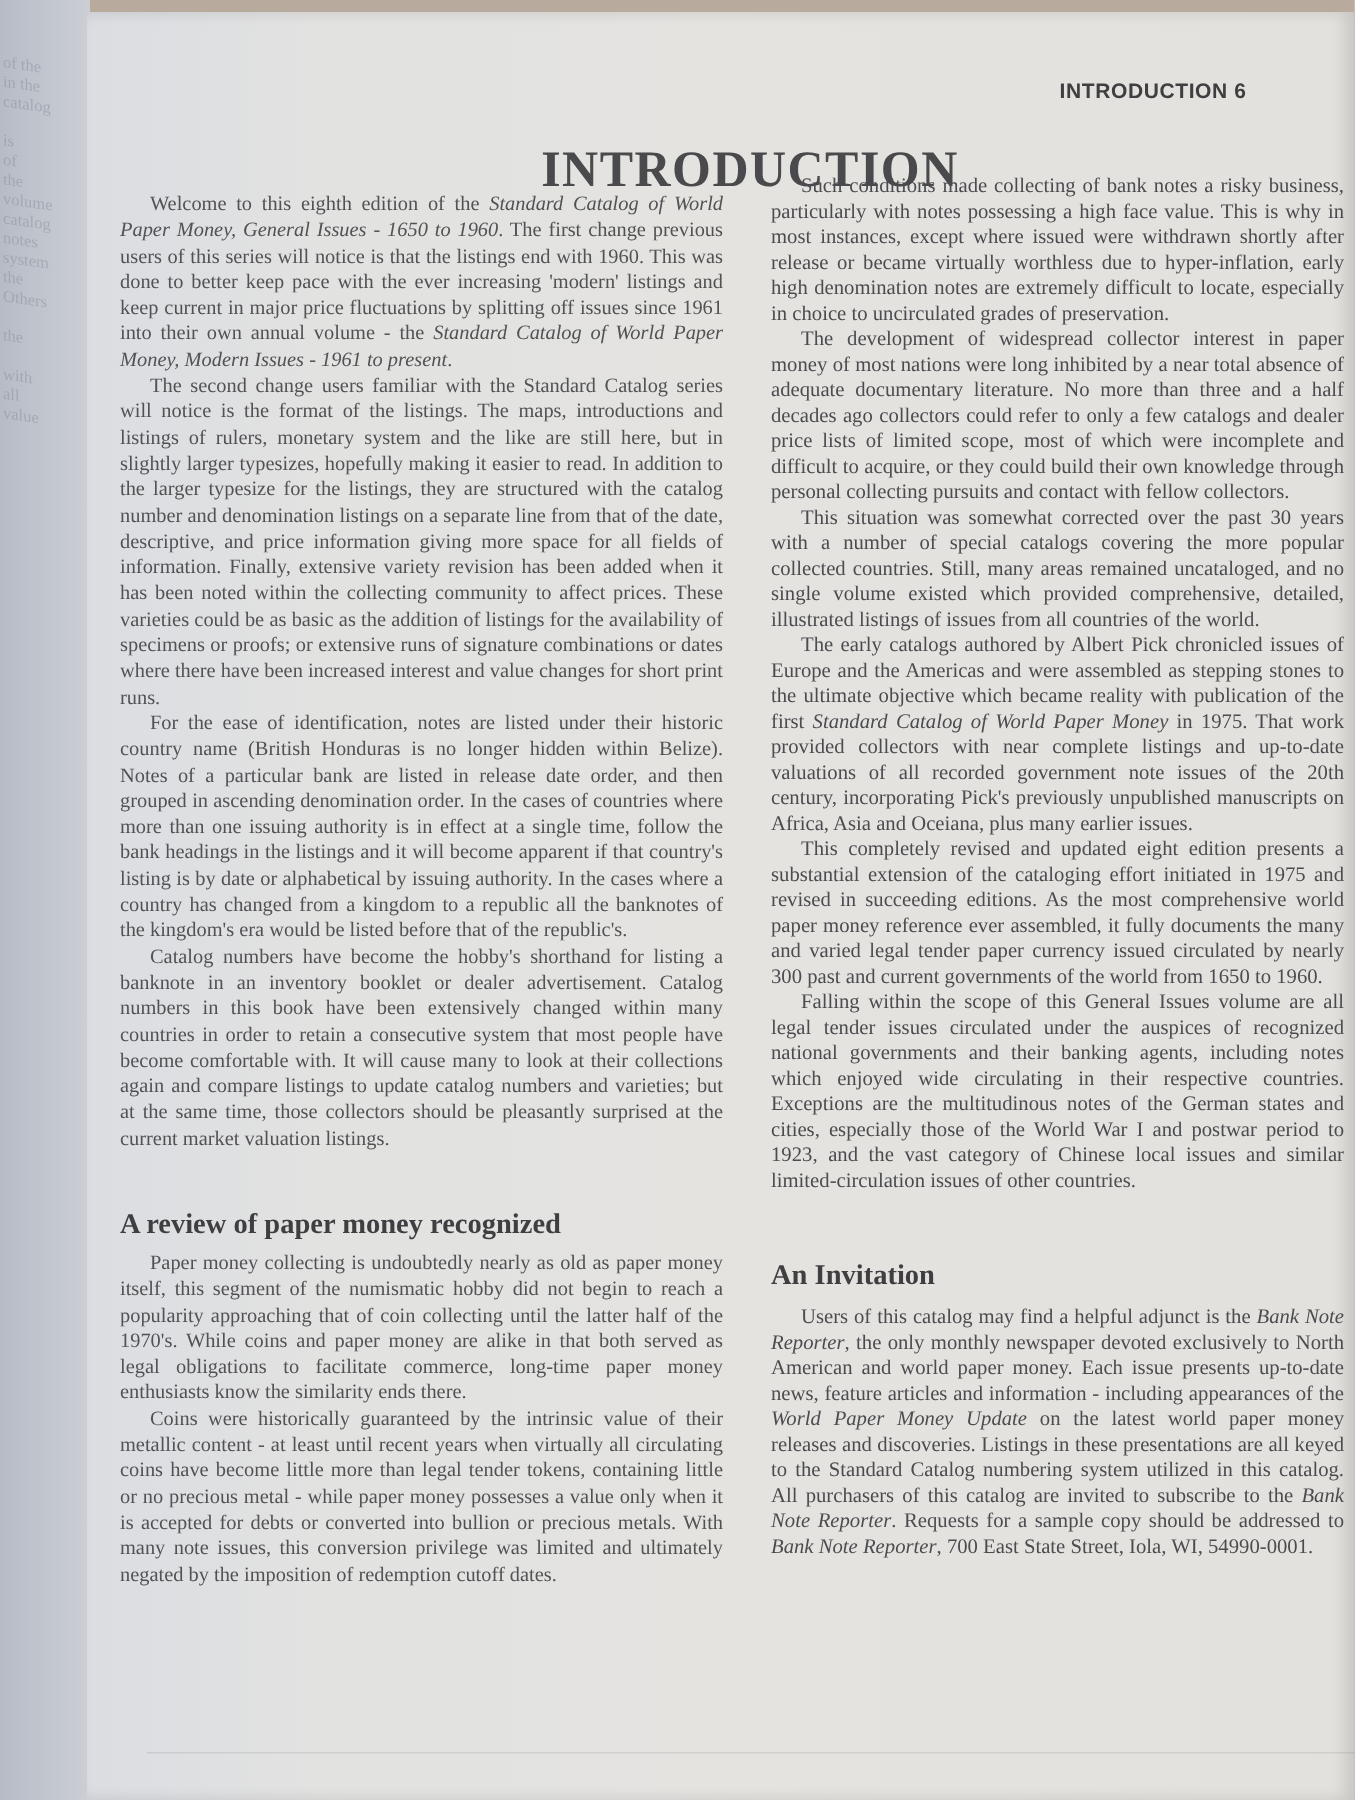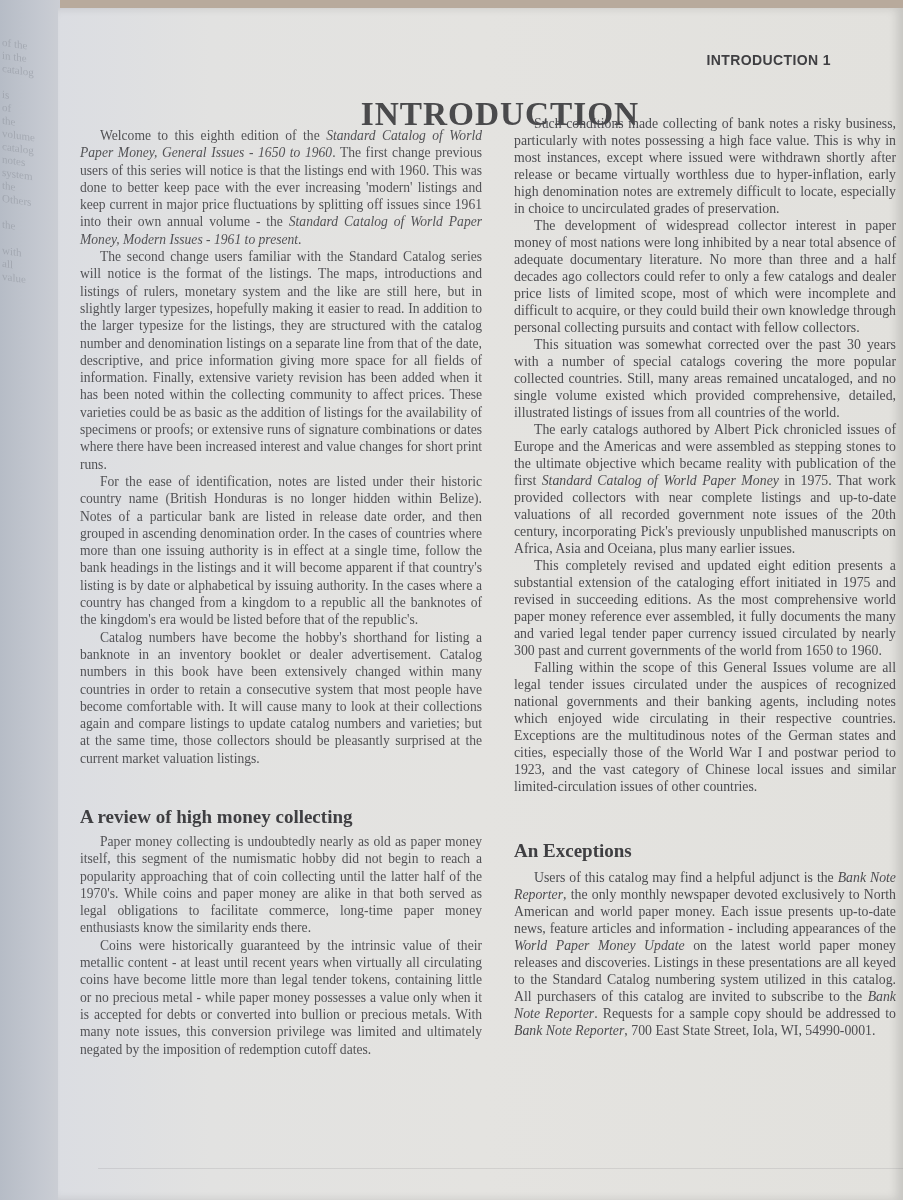--- a/index.html
+++ b/index.html
@@ -85,48 +85,48 @@
 
 the
 
 with
 all
 value</div>
 </div>
 <div class="top-strip"></div>
 
 <div class="page">
-  <div class="running-head">INTRODUCTION 1</div>
+  <div class="running-head">INTRODUCTION 6</div>
   <h1 class="page-title">INTRODUCTION</h1>
 
   <div class="ghost-center"></div>
 
   <div class="col col-left">
     <div>
         <p><span>Welcome to this eighth edition of the </span><i>Standard Catalog of World Paper Money, General Issues - 1650 to 1960</i><span>. The first change previous users of this series will notice is that the listings end with 1960. This was done to better keep pace with the ever increasing 'modern' listings and keep current in major price fluctuations by splitting off issues since 1961 into their own annual volume - the </span><i>Standard Catalog of World Paper Money, Modern Issues - 1961 to present</i><span>.</span></p>
         <p><span>The second change users familiar with the Standard Catalog series will notice is the format of the listings. The maps, introductions and listings of rulers, monetary system and the like are still here, but in slightly larger typesizes, hopefully making it easier to read. In addition to the larger typesize for the listings, they are structured with the catalog number and denomination listings on a separate line from that of the date, descriptive, and price information giving more space for all fields of information. Finally, extensive variety revision has been added when it has been noted within the collecting community to affect prices. These varieties could be as basic as the addition of listings for the availability of specimens or proofs; or extensive runs of signature combinations or dates where there have been increased interest and value changes for short print runs.</span></p>
         <p><span>For the ease of identification, notes are listed under their historic country name (British Honduras is no longer hidden within Belize). Notes of a particular bank are listed in release date order, and then grouped in ascending denomination order. In the cases of countries where more than one issuing authority is in effect at a single time, follow the bank headings in the listings and it will become apparent if that country's listing is by date or alphabetical by issuing authority. In the cases where a country has changed from a kingdom to a republic all the banknotes of the kingdom's era would be listed before that of the republic's.</span></p>
         <p><span>Catalog numbers have become the hobby's shorthand for listing a banknote in an inventory booklet or dealer advertisement. Catalog numbers in this book have been extensively changed within many countries in order to retain a consecutive system that most people have become comfortable with. It will cause many to look at their collections again and compare listings to update catalog numbers and varieties; but at the same time, those collectors should be pleasantly surprised at the current market valuation listings.</span></p>
       </div>
-    <h2 class="h-review">A review of high money collecting</h2>
+    <h2 class="h-review">A review of paper money recognized</h2>
     <div>
         <p><span>Paper money collecting is undoubtedly nearly as old as paper money itself, this segment of the numismatic hobby did not begin to reach a popularity approaching that of coin collecting until the latter half of the 1970's. While coins and paper money are alike in that both served as legal obligations to facilitate commerce, long-time paper money enthusiasts know the similarity ends there.</span></p>
         <p><span>Coins were historically guaranteed by the intrinsic value of their metallic content - at least until recent years when virtually all circulating coins have become little more than legal tender tokens, containing little or no precious metal - while paper money possesses a value only when it is accepted for debts or converted into bullion or precious metals. With many note issues, this conversion privilege was limited and ultimately negated by the imposition of redemption cutoff dates.</span></p>
       </div>
   </div>
 
   <div class="col col-right">
     <div>
         <p><span>Such conditions made collecting of bank notes a risky business, particularly with notes possessing a high face value. This is why in most instances, except where issued were withdrawn shortly after release or became virtually worthless due to hyper-inflation, early high denomination notes are extremely difficult to locate, especially in choice to uncirculated grades of preservation.</span></p>
         <p><span>The development of widespread collector interest in paper money of most nations were long inhibited by a near total absence of adequate documentary literature. No more than three and a half decades ago collectors could refer to only a few catalogs and dealer price lists of limited scope, most of which were incomplete and difficult to acquire, or they could build their own knowledge through personal collecting pursuits and contact with fellow collectors.</span></p>
         <p><span>This situation was somewhat corrected over the past 30 years with a number of special catalogs covering the more popular collected countries. Still, many areas remained uncataloged, and no single volume existed which provided comprehensive, detailed, illustrated listings of issues from all countries of the world.</span></p>
         <p><span>The early catalogs authored by Albert Pick chronicled issues of Europe and the Americas and were assembled as stepping stones to the ultimate objective which became reality with publication of the first </span><i>Standard Catalog of World Paper Money</i><span> in 1975. That work provided collectors with near complete listings and up-to-date valuations of all recorded government note issues of the 20th century, incorporating Pick's previously unpublished manuscripts on Africa, Asia and Oceiana, plus many earlier issues.</span></p>
         <p><span>This completely revised and updated eight edition presents a substantial extension of the cataloging effort initiated in 1975 and revised in succeeding editions. As the most comprehensive world paper money reference ever assembled, it fully documents the many and varied legal tender paper currency issued circulated by nearly 300 past and current governments of the world from 1650 to 1960.</span></p>
         <p><span>Falling within the scope of this General Issues volume are all legal tender issues circulated under the auspices of recognized national governments and their banking agents, including notes which enjoyed wide circulating in their respective countries. Exceptions are the multitudinous notes of the German states and cities, especially those of the World War I and postwar period to 1923, and the vast category of Chinese local issues and similar limited-circulation issues of other countries.</span></p>
       </div>
-    <h2 class="h-invite">An Exceptions</h2>
+    <h2 class="h-invite">An Invitation</h2>
     <div>
         <p><span>Users of this catalog may find a helpful adjunct is the </span><i>Bank Note Reporter</i><span>, the only monthly newspaper devoted exclusively to North American and world paper money. Each issue presents up-to-date news, feature articles and information - including appearances of the </span><i>World Paper Money Update</i><span> on the latest world paper money releases and discoveries. Listings in these presentations are all keyed to the Standard Catalog numbering system utilized in this catalog. All purchasers of this catalog are invited to subscribe to the </span><i>Bank Note Reporter</i><span>. Requests for a sample copy should be addressed to </span><i>Bank Note Reporter</i><span>, 700 East State Street, Iola, WI, 54990-0001.</span></p>
       </div>
   </div>
 
   <div class="bottom-rule"></div>
 </div>
 
 </body></html>

